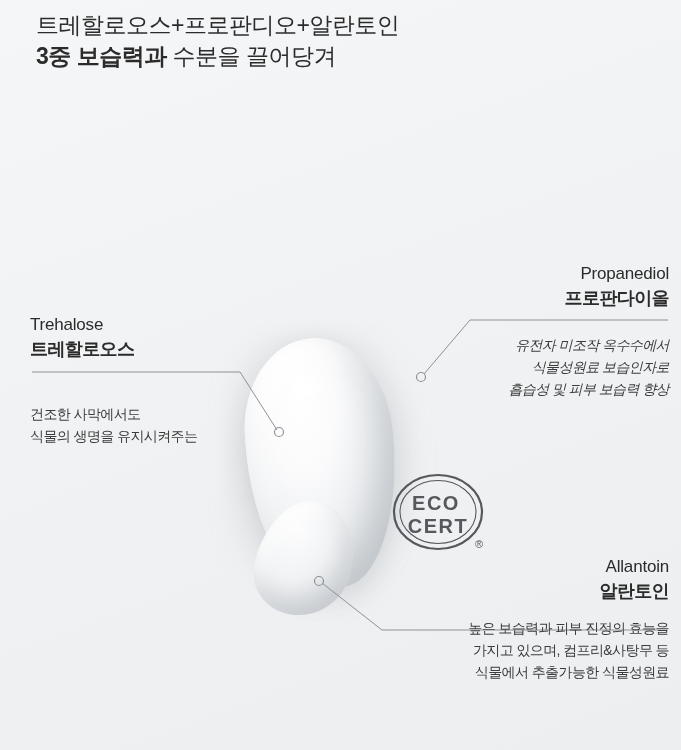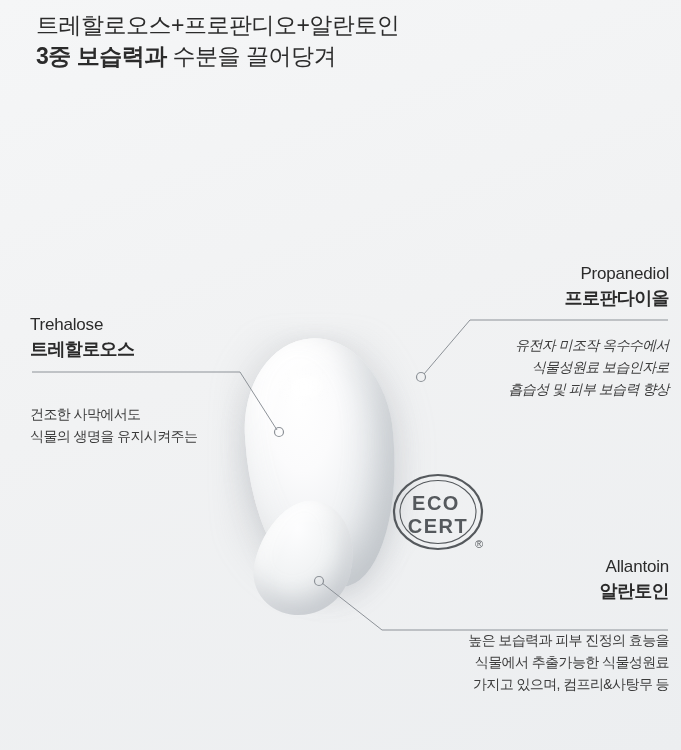--- a/index.html
+++ b/index.html
@@ -132,21 +132,21 @@
   }
   .callout .body div { white-space: nowrap; }
 
   .c-left { left: 30px; top: 313px; text-align: left; width: 250px; }
   .c-left .body { margin-top: 42px; }
 
   .c-tr { right: 12px; top: 262px; text-align: right; width: 300px; }
   .c-tr .body { margin-top: 24px; font-style: italic; }
 
   .c-br { right: 12px; top: 555px; text-align: right; width: 300px; }
-  .c-br .body { margin-top: 26px; }
+  .c-br .body { margin-top: 14px; }
 
   
   .lines {
     position: absolute;
     left: 0; top: 0;
     width: 681px; height: 750px;
     pointer-events: none;
   }
 </style>
 </head>
@@ -208,18 +208,18 @@
       <div>식물성원료 보습인자로</div>
       <div>흡습성 및 피부 보습력 향상</div>
     </div>
   </div>
 
   <div class="callout c-br">
     <div class="title-en">Allantoin</div>
     <div class="title-ko">알란토인</div>
     <div class="body">
       <div>높은 보습력과 피부 진정의 효능을</div>
+      <div>가지고 있으며, 컴프리&amp;사탕무 등</div>
       <div>식물에서 추출가능한 식물성원료</div>
-      <div>가지고 있으며, 컴프리&amp;사탕무 등</div>
     </div>
   </div>
 
 </div>
 
 </body></html>

